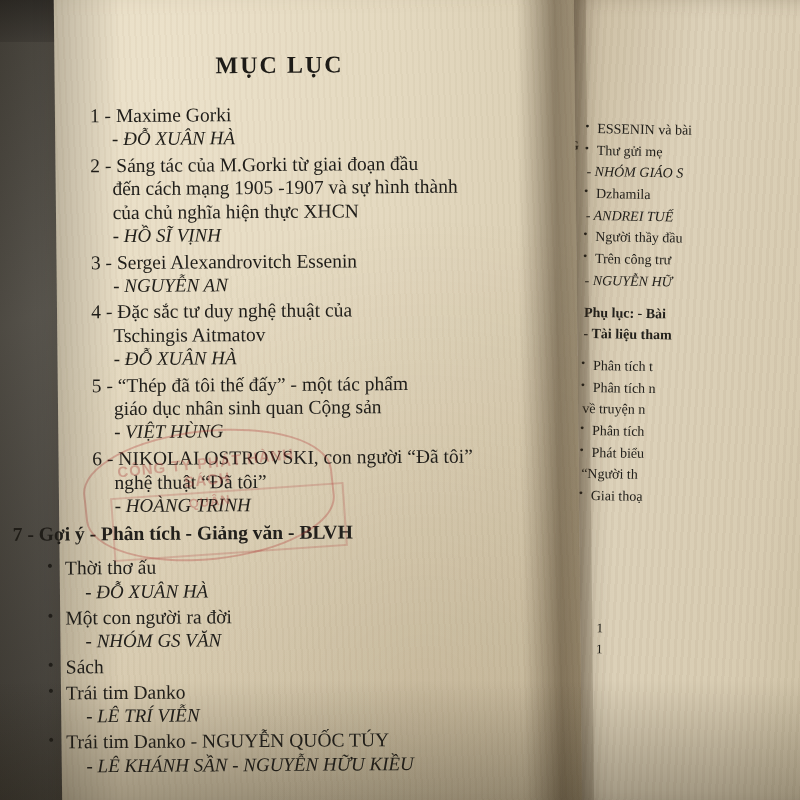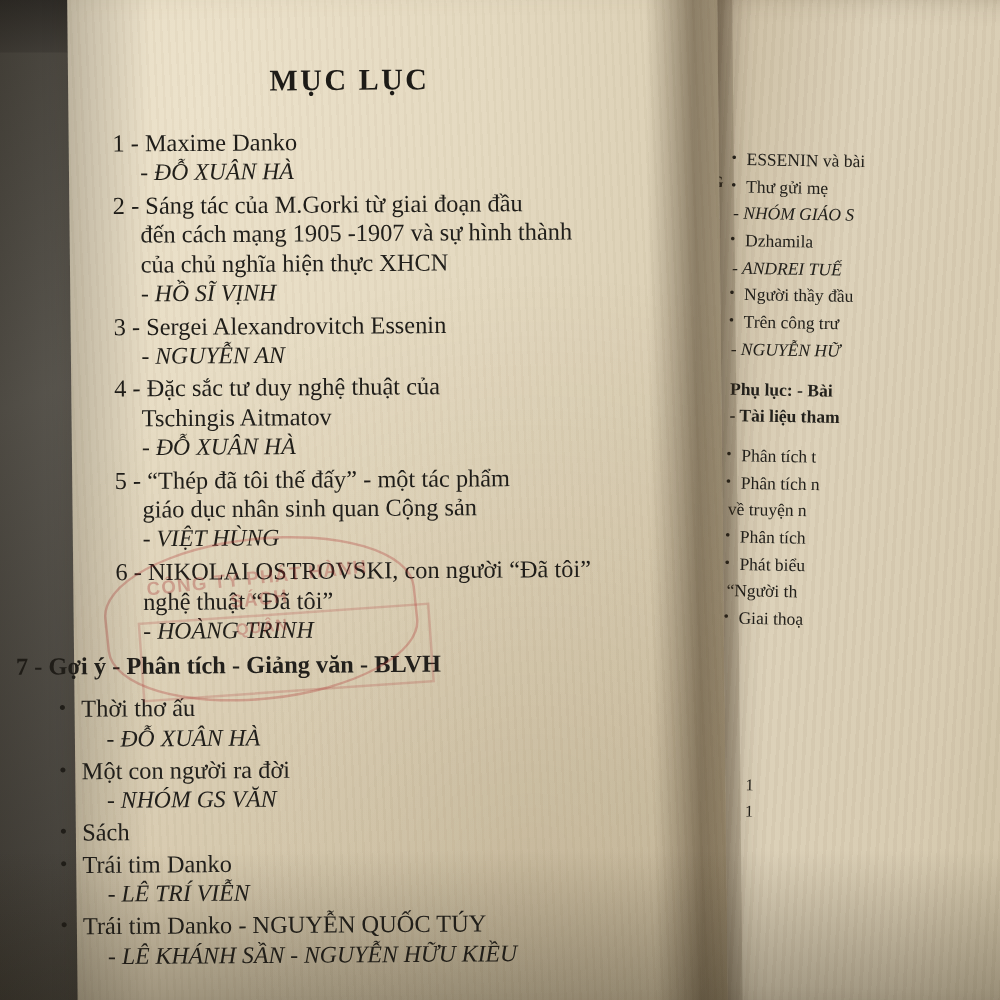--- a/index.html
+++ b/index.html
@@ -297,21 +297,21 @@
 
   <div class="left-content">
 
     <div class="doc-title">MỤC LỤC</div>
 
     <ul class="toc">
 
       <li class="toc-entry">
         <div class="toc-line">
           <span>1 -</span>
-          <span>Maxime Danko</span>
+          <span>Maxime Gorki</span>
         </div>
         <div class="toc-author">- ĐỖ XUÂN HÀ</div>
       </li>
 
       <li class="toc-entry">
         <div class="toc-line wrap">
           <span>2 -</span>
           <span>Sáng tác của M.Gorki từ giai đoạn đầu</span>
         </div>
         <div class="toc-cont">đến cách mạng 1905 -1907 và sự hình thành</div>

